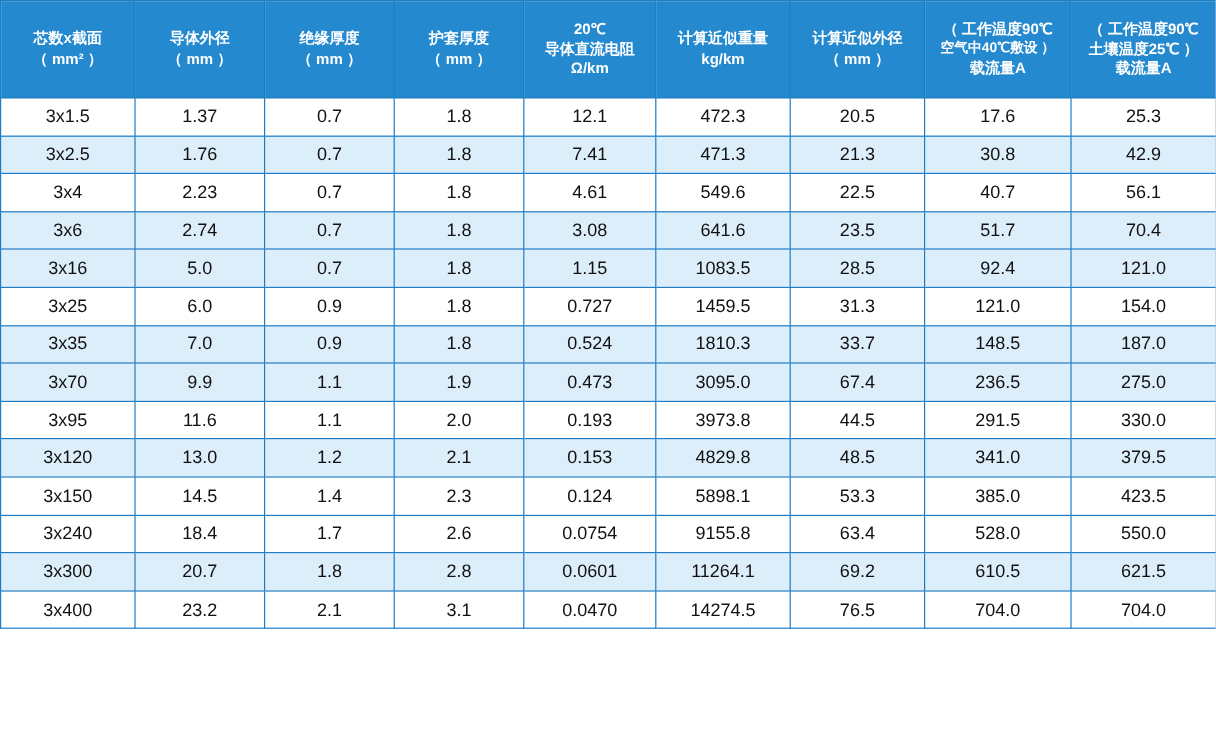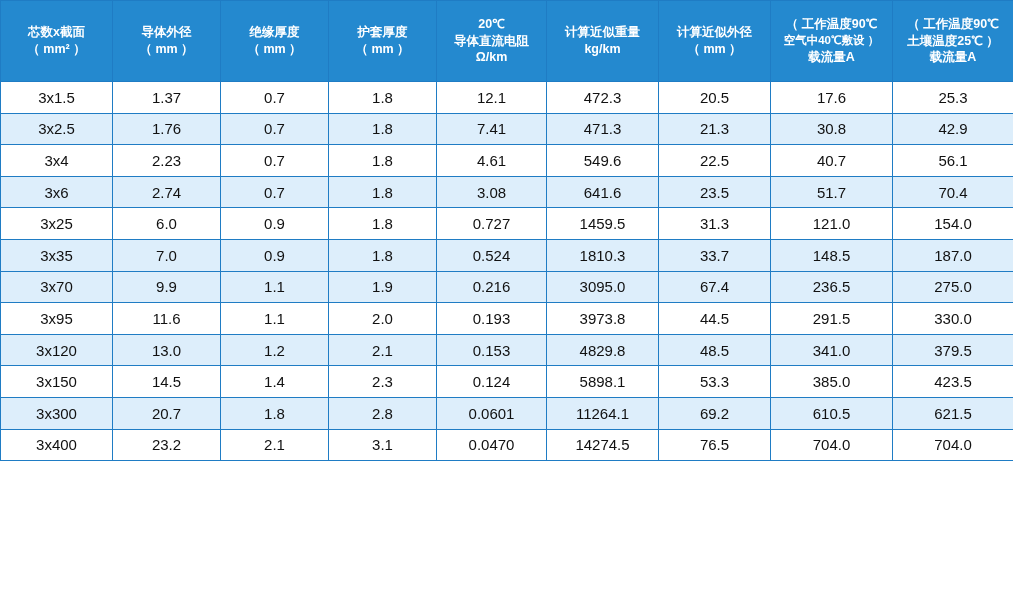--- a/index.html
+++ b/index.html
@@ -164,20 +164,31 @@
           <td>3x6</td>
           <td>2.74</td>
           <td>0.7</td>
           <td>1.8</td>
           <td>3.08</td>
           <td>641.6</td>
           <td>23.5</td>
           <td>51.7</td>
           <td>70.4</td>
         </tr>
+        <tr class="alt">
+          <td>3x16</td>
+          <td>5.0</td>
+          <td>0.7</td>
+          <td>1.8</td>
+          <td>1.15</td>
+          <td>1083.5</td>
+          <td>28.5</td>
+          <td>92.4</td>
+          <td>121.0</td>
+        </tr>
         <tr>
           <td>3x25</td>
           <td>6.0</td>
           <td>0.9</td>
           <td>1.8</td>
           <td>0.727</td>
           <td>1459.5</td>
           <td>31.3</td>
           <td>121.0</td>
           <td>154.0</td>
@@ -191,21 +202,21 @@
           <td>1810.3</td>
           <td>33.7</td>
           <td>148.5</td>
           <td>187.0</td>
         </tr>
         <tr class="alt">
           <td>3x70</td>
           <td>9.9</td>
           <td>1.1</td>
           <td>1.9</td>
-          <td>0.216</td>
+          <td>0.473</td>
           <td>3095.0</td>
           <td>67.4</td>
           <td>236.5</td>
           <td>275.0</td>
         </tr>
         <tr>
           <td>3x95</td>
           <td>11.6</td>
           <td>1.1</td>
           <td>2.0</td>
@@ -230,20 +241,31 @@
           <td>3x150</td>
           <td>14.5</td>
           <td>1.4</td>
           <td>2.3</td>
           <td>0.124</td>
           <td>5898.1</td>
           <td>53.3</td>
           <td>385.0</td>
           <td>423.5</td>
         </tr>
+        <tr>
+          <td>3x240</td>
+          <td>18.4</td>
+          <td>1.7</td>
+          <td>2.6</td>
+          <td>0.0754</td>
+          <td>9155.8</td>
+          <td>63.4</td>
+          <td>528.0</td>
+          <td>550.0</td>
+        </tr>
         <tr class="alt">
           <td>3x300</td>
           <td>20.7</td>
           <td>1.8</td>
           <td>2.8</td>
           <td>0.0601</td>
           <td>11264.1</td>
           <td>69.2</td>
           <td>610.5</td>
           <td>621.5</td>

